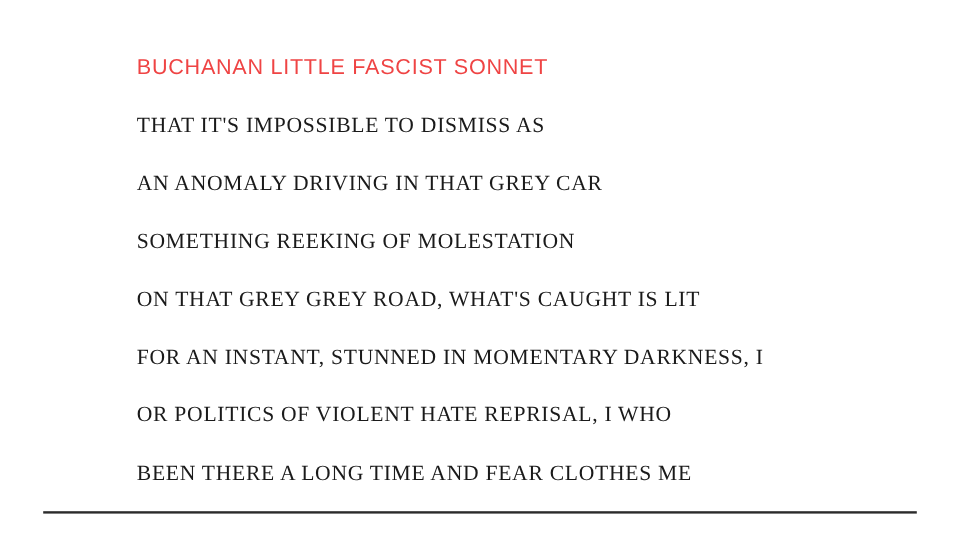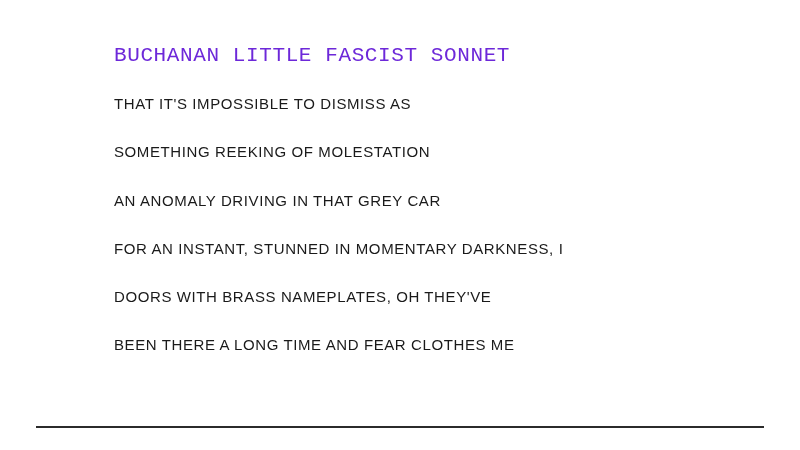--- a/index.html
+++ b/index.html
@@ -19,33 +19,33 @@
     height: 450px;
     background: #ffffff;
   }
   .poem-block {
     position: absolute;
     left: 114px;
     top: 44px;
     width: 640px;
   }
   .poem-title {
-    font-family: Liberation Mono, monospace;
-    font-size: 21px;
+    font-family: Liberation Sans, sans-serif;
+    font-size: 18px;
     line-height: 24px;
     letter-spacing: 0.6px;
-    color: #6d28d9;
+    color: #ef4444;
     white-space: pre;
   }
   .poem-body {
     margin-top: 22px;
   }
   .poem-line {
-    font-family: Liberation Sans, sans-serif;
-    font-size: 15px;
+    font-family: Liberation Serif, serif;
+    font-size: 18px;
     line-height: 24.3px;
     letter-spacing: 0.6px;
     color: #1a1a1a;
     white-space: pre;
     min-height: 24.3px;
     margin-top: 24px;
   }
   .footer-rule {
     position: absolute;
     left: 36px;
@@ -59,24 +59,25 @@
 <body>
 
 <div class="page">
 
   <div class="poem-block">
 
     <div class="poem-title">BUCHANAN LITTLE FASCIST SONNET</div>
 
     <div class="poem-body">
       <div class="poem-line">THAT IT'S IMPOSSIBLE TO DISMISS AS</div>
+      <div class="poem-line">AN ANOMALY DRIVING IN THAT GREY CAR</div>
       <div class="poem-line">SOMETHING REEKING OF MOLESTATION</div>
-      <div class="poem-line">AN ANOMALY DRIVING IN THAT GREY CAR</div>
+      <div class="poem-line">ON THAT GREY GREY ROAD, WHAT'S CAUGHT IS LIT</div>
       <div class="poem-line">FOR AN INSTANT, STUNNED IN MOMENTARY DARKNESS, I</div>
-      <div class="poem-line">DOORS WITH BRASS NAMEPLATES, OH THEY'VE</div>
+      <div class="poem-line">OR POLITICS OF VIOLENT HATE REPRISAL, I WHO</div>
       <div class="poem-line">BEEN THERE A LONG TIME AND FEAR CLOTHES ME</div>
     </div>
 
   </div>
 
   <div class="footer-rule"></div>
 
 </div>
 
 </body></html>

